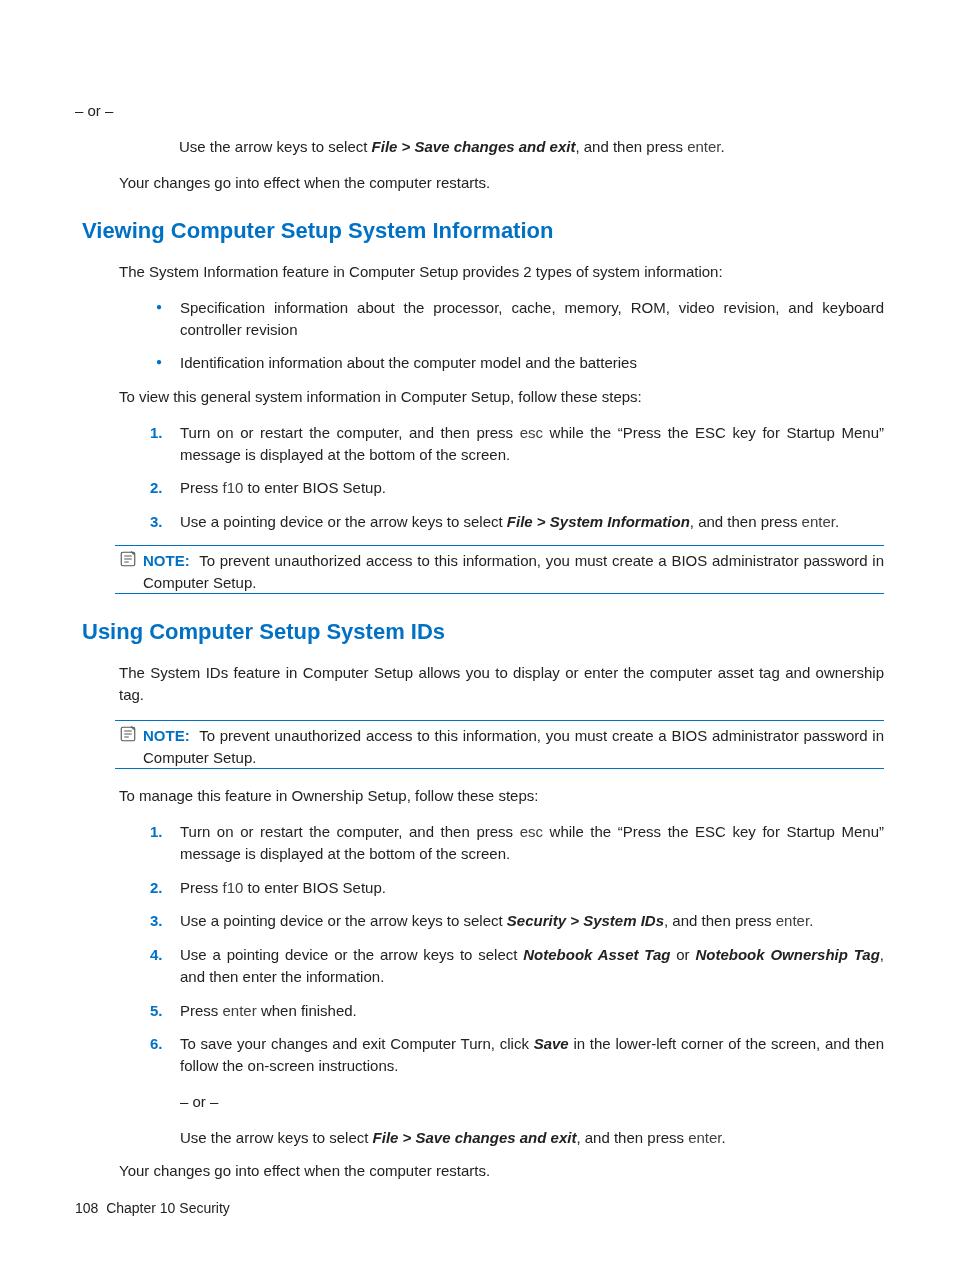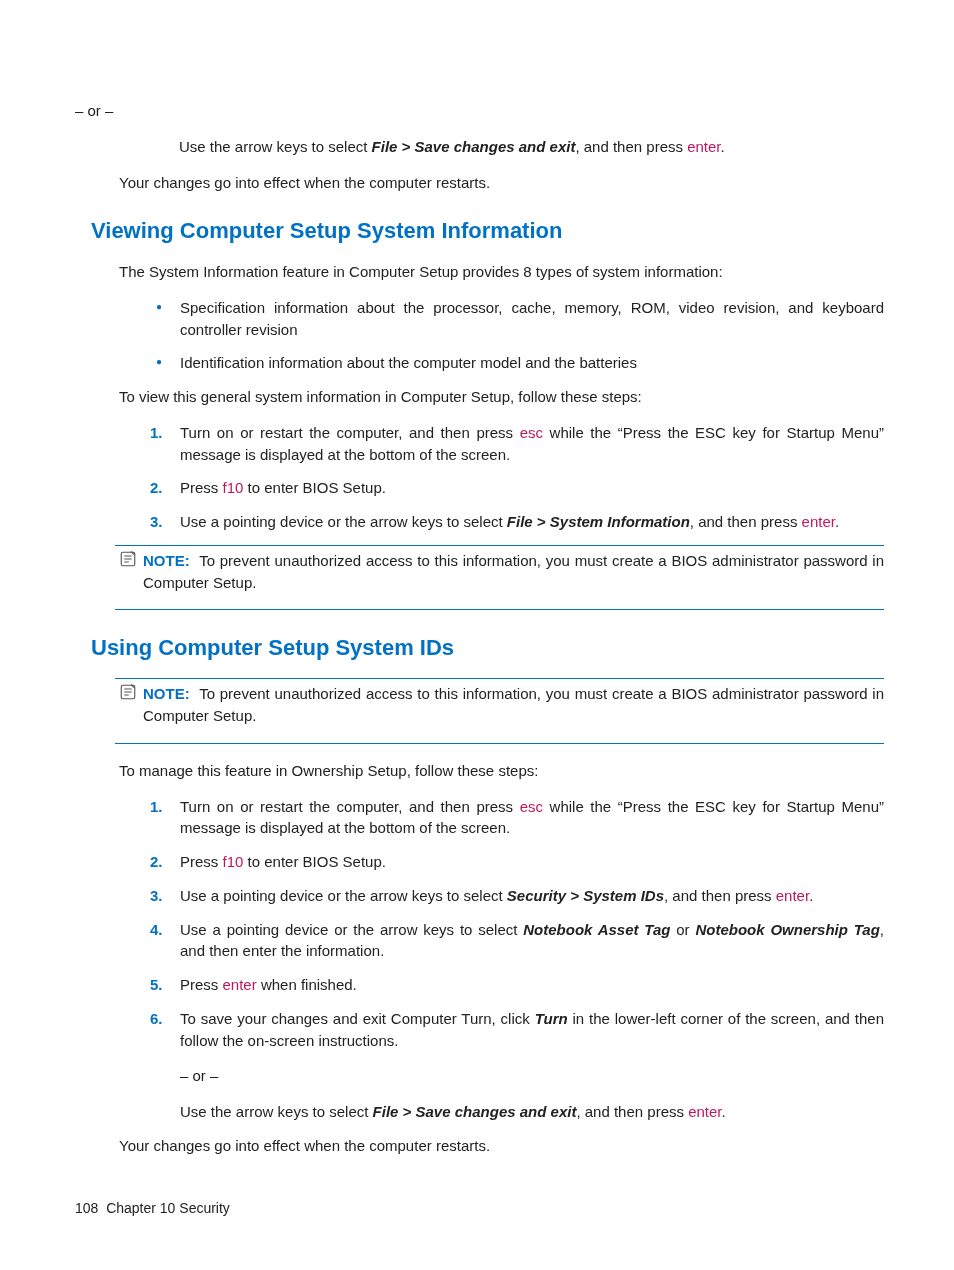--- a/index.html
+++ b/index.html
@@ -16,25 +16,25 @@
   }
   .page {
     padding: 92px 70px 0 75px;
   }
   .indent1 { margin-left: 44px; }
   .indent2 { margin-left: 104px; }
   h2.section-heading {
     color: #0071c5;
     font-size: 22px;
     font-weight: bold;
-    margin: 22px 0 14px 16px;
+    margin: 22px 0 14px 7px;
   }
   p { margin: 0 0 14px 0; text-align: justify; }
   .or-line { margin: 8px 0 14px 0; }
-  .key { color: #be185d; }
+  .key { color: #404040; }
   ul.bullets {
     list-style: none;
     padding: 0;
     margin: 0 0 10px 0;
   }
   ul.bullets li {
     position: relative;
     padding-left: 38px;
     margin-bottom: 12px;
     margin-left: 67px;
@@ -66,21 +66,21 @@
     content: counter(step) ".";
     color: #0071c5;
     font-weight: bold;
     position: absolute;
     left: 8px;
     top: 0;
   }
   .note-box {
     border-top: 1px solid #0071c5;
     border-bottom: 1px solid #0071c5;
-    padding: 4px 0 16px 0;
+    padding: 4px 0 0 0;
     margin: 8px 0 16px 40px;
     position: relative;
   }
   .note-box .note-body {
     margin-left: 28px;
     text-align: justify;
   }
   .note-label { color: #0071c5; font-weight: bold; }
   .note-icon {
     position: absolute;
@@ -103,58 +103,59 @@
 
 <div class="page">
 
   <p class="indent2 or-line">– or –</p>
   <p class="indent2">
     <span>Use the arrow keys to select </span><b>File &gt; Save changes and exit</b><span>, and then press </span><span class="key">enter</span><span>.</span>
   </p>
   <p class="indent1">Your changes go into effect when the computer restarts.</p>
 
   <h2 class="section-heading">Viewing Computer Setup System Information</h2>
-  <p class="indent1">The System Information feature in Computer Setup provides 8 types of system information:</p>
+  <p class="indent1">The System Information feature in Computer Setup provides 2 types of system information:</p>
   <ul class="bullets">
     <li>Specification information about the processor, cache, memory, ROM, video revision, and keyboard controller revision</li>
     <li>Identification information about the computer model and the batteries</li>
   </ul>
   <p class="indent1">To view this general system information in Computer Setup, follow these steps:</p>
   <ol class="steps">
     <li><span>Turn on or restart the computer, and then press </span><span class="key">esc</span><span> while the “Press the ESC key for Startup Menu” message is displayed at the bottom of the screen.</span></li>
     <li><span>Press </span><span class="key">f10</span><span> to enter BIOS Setup.</span></li>
     <li><span>Use a pointing device or the arrow keys to select </span><b>File &gt; System Information</b><span>, and then press </span><span class="key">enter</span><span>.</span></li>
   </ol>
   <div class="note-box">
     <svg class="note-icon" viewBox="0 0 24 24">
         <rect x="3" y="3" width="18" height="18" rx="2" fill="none" stroke="#555" stroke-width="1.5"></rect>
         <path d="M7 8h10M7 12h10M7 16h6" stroke="#555" stroke-width="1.5" fill="none"></path>
         <path d="M16 2l4 4" stroke="#555" stroke-width="1.5"></path>
       </svg>
     <div class="note-body"><span class="note-label">NOTE:</span>&nbsp;&nbsp;<span>To prevent unauthorized access to this information, you must create a BIOS administrator password in Computer Setup.</span></div>
   </div>
 
   <h2 class="section-heading">Using Computer Setup System IDs</h2>
+  <p class="indent1">The System IDs feature in Computer Setup allows you to display or enter the computer asset tag and ownership tag.</p>
   <div class="note-box">
     <svg class="note-icon" viewBox="0 0 24 24">
         <rect x="3" y="3" width="18" height="18" rx="2" fill="none" stroke="#555" stroke-width="1.5"></rect>
         <path d="M7 8h10M7 12h10M7 16h6" stroke="#555" stroke-width="1.5" fill="none"></path>
         <path d="M16 2l4 4" stroke="#555" stroke-width="1.5"></path>
       </svg>
     <div class="note-body"><span class="note-label">NOTE:</span>&nbsp;&nbsp;<span>To prevent unauthorized access to this information, you must create a BIOS administrator password in Computer Setup.</span></div>
   </div>
   <p class="indent1">To manage this feature in Ownership Setup, follow these steps:</p>
   <ol class="steps">
     <li><span>Turn on or restart the computer, and then press </span><span class="key">esc</span><span> while the “Press the ESC key for Startup Menu” message is displayed at the bottom of the screen.</span></li>
     <li><span>Press </span><span class="key">f10</span><span> to enter BIOS Setup.</span></li>
     <li><span>Use a pointing device or the arrow keys to select </span><b>Security &gt; System IDs</b><span>, and then press </span><span class="key">enter</span><span>.</span></li>
     <li><span>Use a pointing device or the arrow keys to select </span><b>Notebook Asset Tag</b><span> or </span><b>Notebook Ownership Tag</b><span>, and then enter the information.</span></li>
     <li><span>Press </span><span class="key">enter</span><span> when finished.</span></li>
     <li>
-      <span>To save your changes and exit Computer Turn, click </span><b>Turn</b><span> in the lower-left corner of the screen, and then follow the on-screen instructions.</span>
+      <span>To save your changes and exit Computer Turn, click </span><b>Save</b><span> in the lower-left corner of the screen, and then follow the on-screen instructions.</span>
       <p class="or-line" style="margin:14px 0 14px 0;">– or –</p>
       <span>Use the arrow keys to select </span><b>File &gt; Save changes and exit</b><span>, and then press </span><span class="key">enter</span><span>.</span>
     </li>
   </ol>
   <p class="indent1">Your changes go into effect when the computer restarts.</p>
 
 </div>
 
 <div class="footer">
   <span>108</span>&nbsp;&nbsp;<span>Chapter 10   Security</span>

